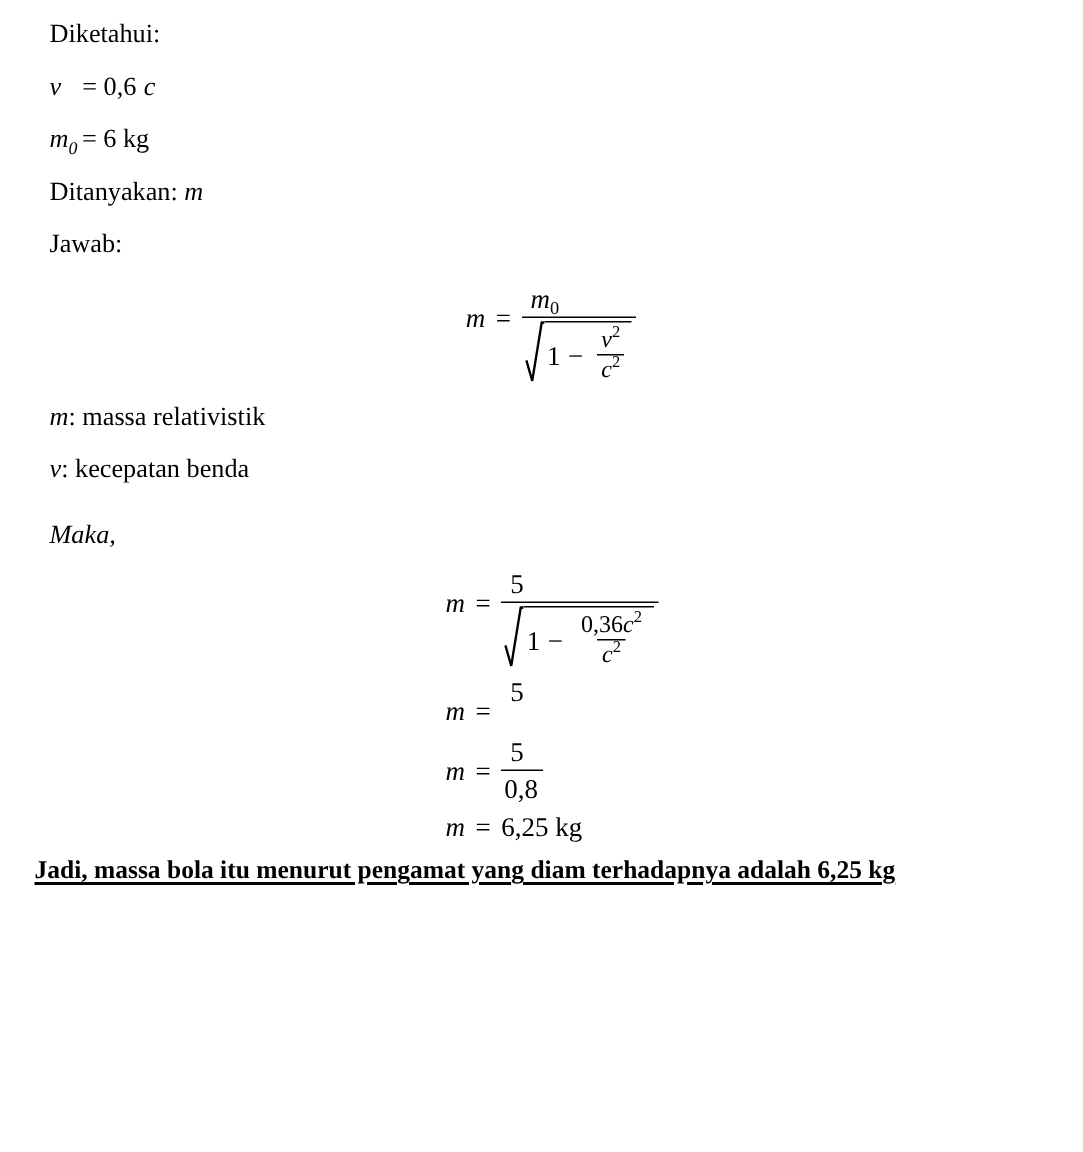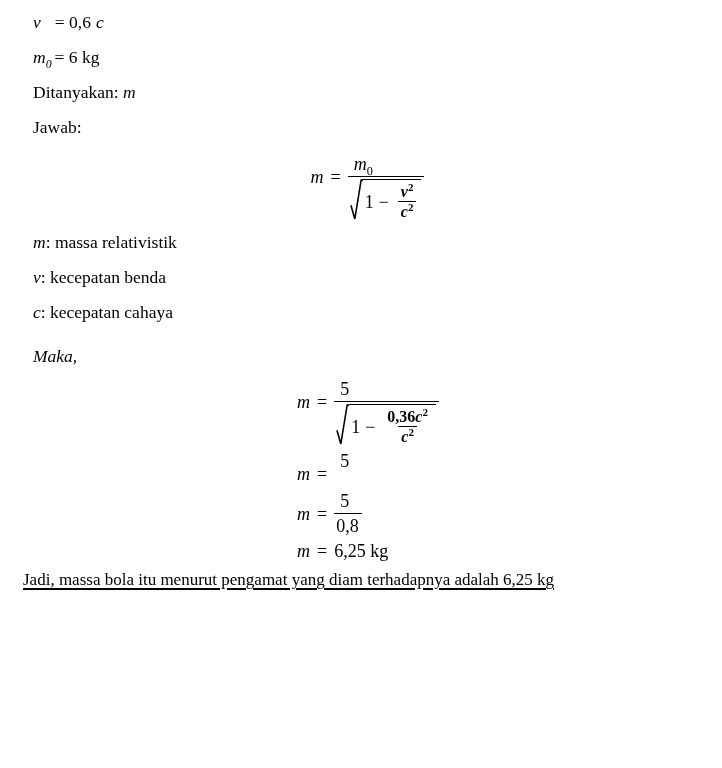--- a/index.html
+++ b/index.html
@@ -40,38 +40,39 @@
   }
 
   .sqrt { display:inline-flex; align-items:stretch; }
   .sqrt > svg { width:13px; flex:0 0 auto; display:block; }
   .radicand {
     border-top:1.5px solid #000; padding:2px 5px 0 2px;
     display:inline-flex; align-items:center; line-height:20px;
   }
 
   .ifrac { display:inline-flex; flex-direction:column; align-items:center; font-size:16px; margin-left:4px; }
-  .ifrac > .inum, .ifrac > .iden { line-height:19px; padding:0 3px; text-align:center; white-space:nowrap;font-weight:bold; }
+  .ifrac > .inum, .ifrac > .iden { line-height:19px; padding:0 3px; text-align:center; white-space:nowrap; }
   .ifrac > .iden { border-top:1.2px solid #000; }
 
   .calc { margin-left:264px; margin-top:0; }
   .calc .eq { margin-bottom:3px; }
 
   .conclusion {
     margin-top:6px; margin-left:-10px;
-    font-weight:normal; font-size:17px; line-height:22px;
+    font-weight:bold; font-size:17px; line-height:22px;
     text-decoration:underline; text-decoration-thickness:1.6px; text-underline-offset:3px;
     white-space:nowrap;
   }
 </style>
 </head>
 <body>
 
 <div class="doc">
 
+  <p class="para">Diketahui:</p>
 
   <p class="para"><span class="it">v</span><span class="rest wide">= 0,6</span><span class="tail">c</span></p>
 
   <p class="para"><span class="it"><span>m</span><sub class="s0">0</sub></span><span class="rest">= 6 kg</span></p>
 
   <p class="para"><span>Ditanyakan:</span> <span class="it">m</span></p>
 
   <p class="para">Jawab:</p>
 
 
@@ -96,21 +97,20 @@
       </span>
     </span>
   </div>
 
 
   <p class="para"><span class="it">m</span><span>: massa relativistik</span></p>
 
 
   <p class="para"><span class="it">v</span><span>: kecepatan benda</span></p>
 
-  <p class="para"><span class="it">c</span><span>: kecepatan cahaya</span></p>
 
   <p class="para gap-top" style="margin-bottom:10px;">Maka,</p>
 
   <div class="calc math">
 
     <div class="eq">
       <span class="lhs-group"><span class="mi">m</span><span class="mo eq-sign">=</span></span>
       <span class="frac">
         <span class="num">5</span>
         <span class="den">

